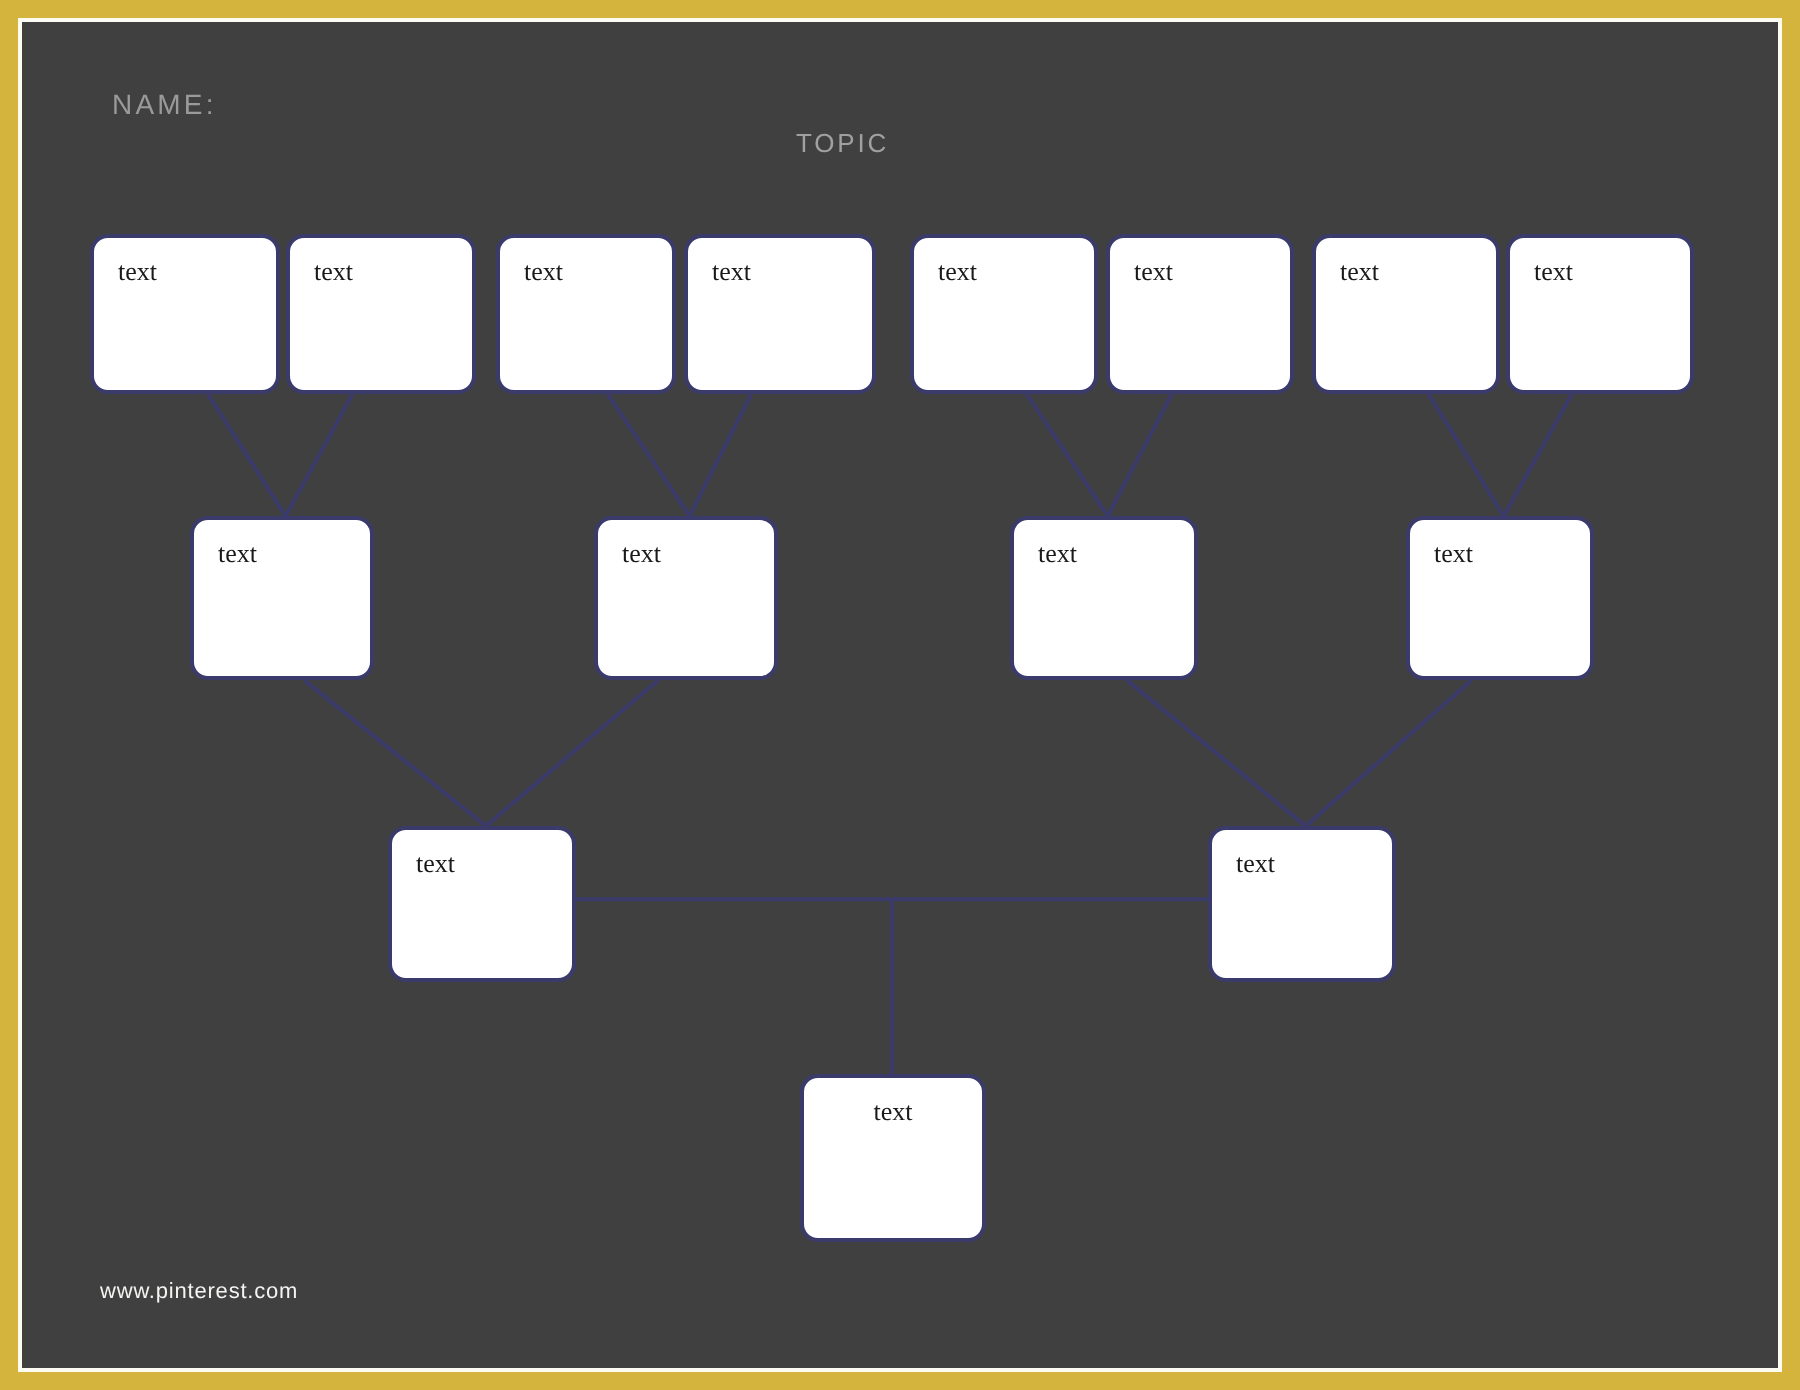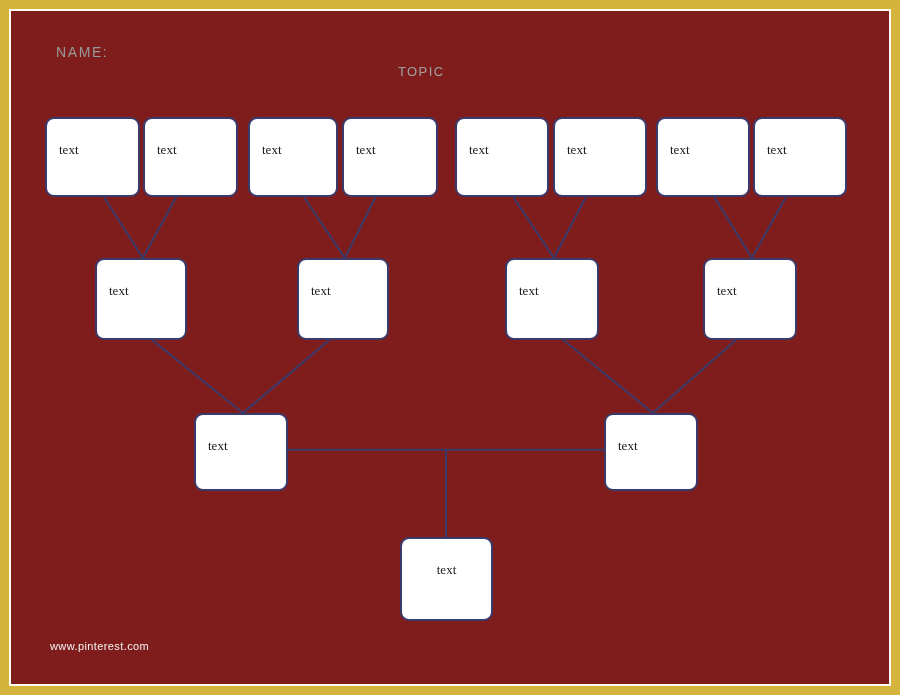--- a/index.html
+++ b/index.html
@@ -4,21 +4,21 @@
 <style>
   html, body {
     margin: 0;
     padding: 0;
     background: #ffffff;
   }
   #page {
     position: relative;
     width: 900px;
     height: 695px;
-    background: #7f1d1d;
+    background: #404040;
     overflow: hidden;
     font-family: "Liberation Sans", sans-serif;
   }
   
   #frame {
     position: absolute;
     left: 0; top: 0;
     width: 900px; height: 695px;
     box-sizing: border-box;
     border: 9px solid #d4b43c;
@@ -64,21 +64,21 @@
   .node {
     position: absolute;
     box-sizing: border-box;
     border: 2px solid #3a3a6b;
     border-radius: 9px;
     background: #ffffff;
   }
   .node-label {
     position: absolute;
     left: 12px;
-    top: 23px;
+    top: 9px;
     font-family: "Liberation Serif", serif;
     font-size: 13px;
     color: #1a1a1a;
     white-space: nowrap;
   }
   .node.centered > .node-label {
     left: 0;
     right: 0;
     text-align: center;
   }

